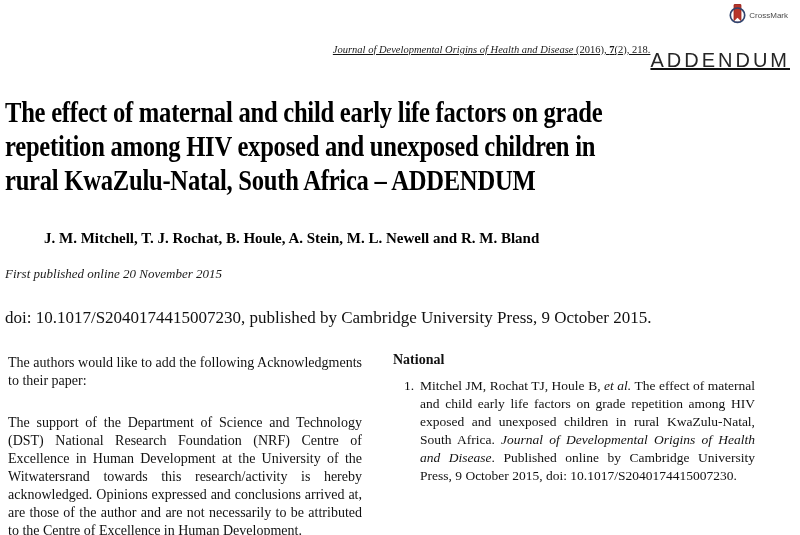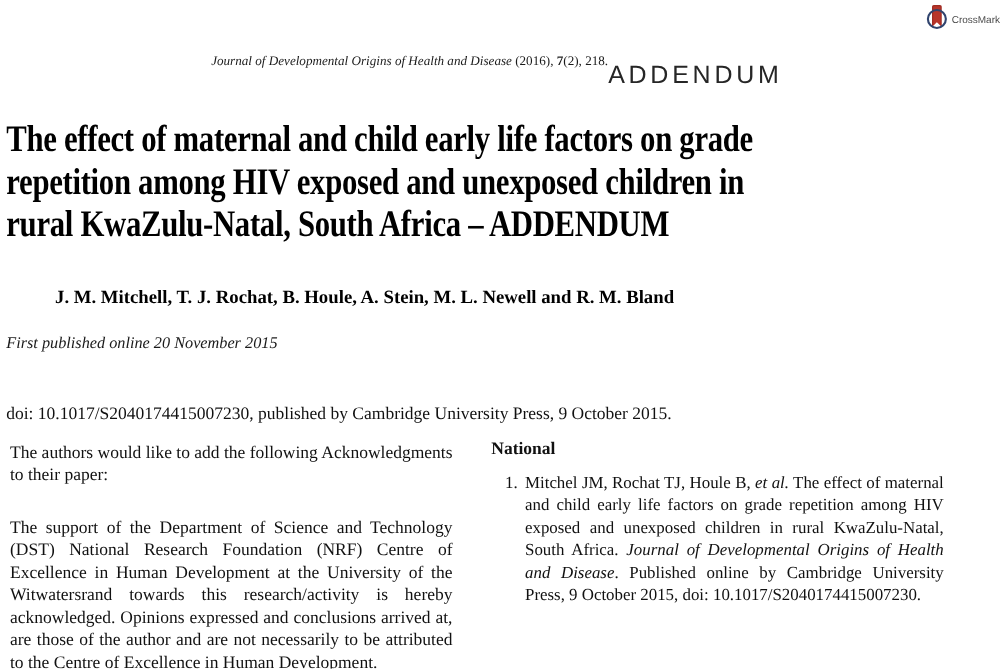--- a/index.html
+++ b/index.html
@@ -13,42 +13,43 @@
     background: #ffffff;
     font-family: "Liberation Serif", "DejaVu Serif", serif;
     color: #111;
     overflow: hidden;
   }
 
   
   .crossmark {
     position: absolute;
     top: 3px;
-    right: 0;
+    right: 12px;
     display: flex;
     align-items: center;
     gap: 3px;
     cursor: pointer;
   }
   .crossmark svg { display: block; }
   .crossmark-label {
     font-family: "Liberation Sans", sans-serif;
     font-size: 8px;
     color: #4a4a4a;
   }
 
   
   .header {
     position: absolute;
     top: 44px;
     left: 5px;
     right: 10px;
     display: flex;
-    justify-content: center;
+    justify-content: flex-end;
     align-items: flex-start;
+    text-decoration: underline;
   }
   .header-left {
     font-size: 10.5px;
     line-height: 12px;
     color: #1a1a1a;
   }
   .journal-name { font-style: italic; }
   .vol { font-weight: bold; }
   .addendum-label {
     font-family: "Liberation Sans", sans-serif;
@@ -88,23 +89,23 @@
     position: absolute;
     top: 266px;
     left: 5px;
     font-size: 13px;
     font-style: italic;
     color: #1a1a1a;
   }
 
   .doi-statement {
     position: absolute;
-    top: 324px;
+    top: 308px;
     left: 5px;
-    font-size: 14px;
+    font-size: 17px;
     color: #111;
   }
 
   
   .columns {
     position: absolute;
     top: 351px;
     left: 5px;
     display: flex;
     gap: 28px;

